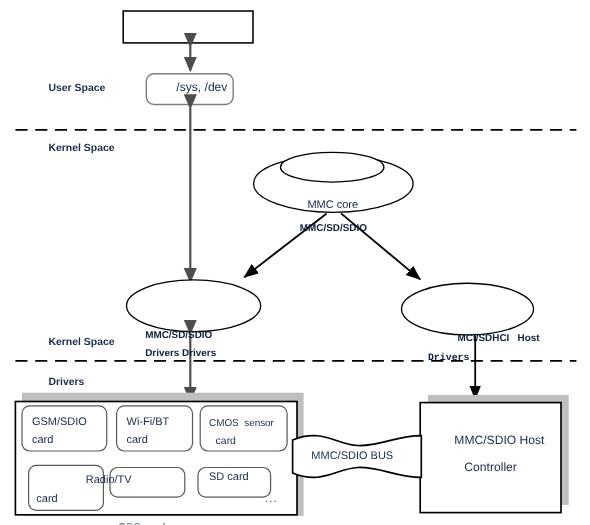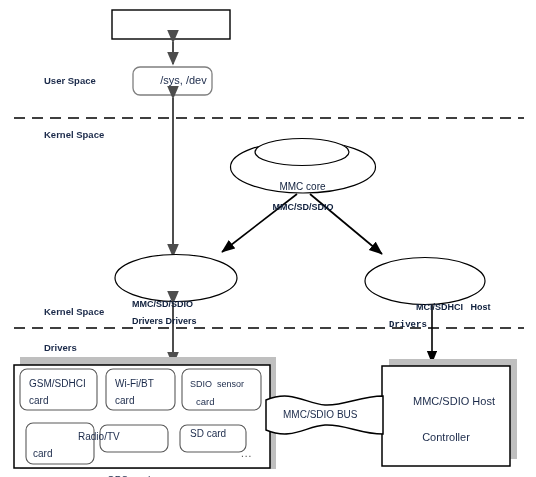--- a/index.html
+++ b/index.html
@@ -136,36 +136,36 @@
 
   <div class="lbl ellipse-label-lg" style="left:255px; top:145px; width:95px; text-align:center;">MMC core</div>
   <div class="lbl ellipse-label" style="left:243px; top:170px; width:120px; text-align:center;">MMC/SD/SDIO</div>
 
   <div class="lbl ellipse-label" style="left:132px; top:267px;">MMC/SD/SDIO</div>
   <div class="lbl ellipse-label" style="left:132px; top:284px;">Drivers Drivers</div>
 
   <div class="lbl ellipse-label" style="left:392px; top:270px;padding-left:24px;">MCI/SDHCI   Host</div>
   <div class="lbl ellipse-label" style="left:389px; top:288px;font-family:Liberation Mono, monospace;">Drivers</div>
 
-  <div class="lbl card-label" style="left:29px; top:378px;">GSM/SDHCI</div>
+  <div class="lbl card-label" style="left:29px; top:378px;">GSM/SDIO</div>
   <div class="lbl card-label" style="left:29px; top:395px;">card</div>
 
   <div class="lbl card-label" style="left:115px; top:378px;">Wi-Fi/BT</div>
   <div class="lbl card-label" style="left:115px; top:395px;">card</div>
 
-  <div class="lbl card-label" style="left:190px; top:379px; font-size:9px;">SDIO  sensor</div>
+  <div class="lbl card-label" style="left:190px; top:379px; font-size:9px;">CMOS  sensor</div>
   <div class="lbl card-label" style="left:196px; top:396px; font-size:9.5px;">card</div>
 
   <div class="lbl card-label" style="left:33px; top:431px;padding-left:45px;">Radio/TV</div>
   <div class="lbl card-label" style="left:33px; top:448px;">card</div>
 
   <div class="lbl card-label" style="left:107px; top:432px;margin-top:43px;">GPS card</div>
 
   <div class="lbl card-label" style="left:190px; top:428px;">SD card</div>
 
   <div class="lbl dots" style="left:241px; top:448px;">...</div>
 
   <div class="lbl bus-label" style="left:283px; top:409px;">MMC/SDIO BUS</div>
 
   <div class="lbl box-label" style="left:382px; top:395px; width:144px;">MMC/SDIO Host</div>
-  <div class="lbl box-label" style="left:382px; top:419px; width:128px;margin-top:12px;">Controller</div>
+  <div class="lbl box-label" style="left:382px; top:419px; width:128px;">Controller</div>
 
 </div>
 
 </body></html>

